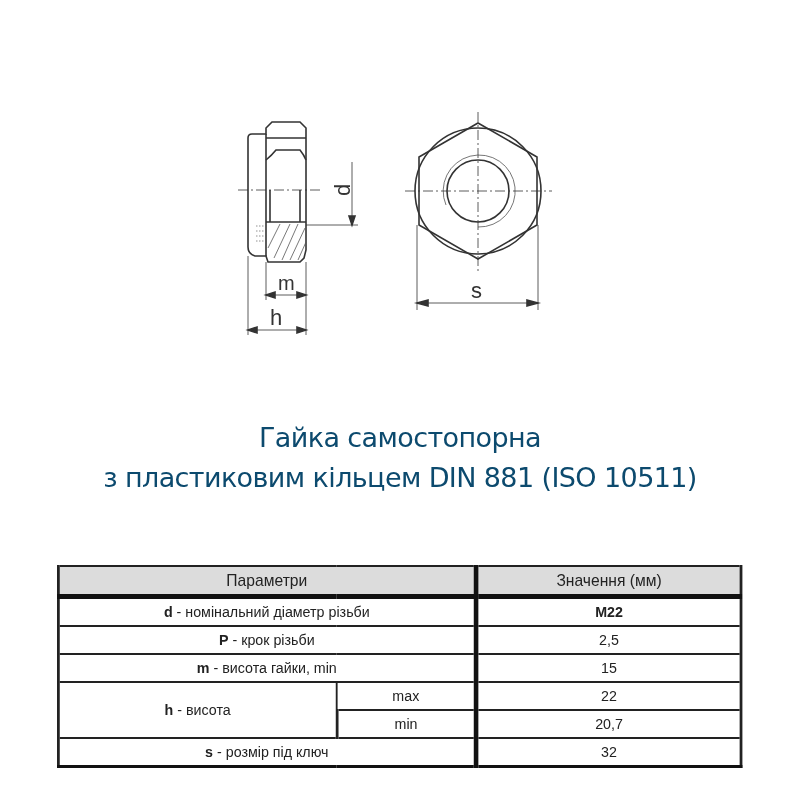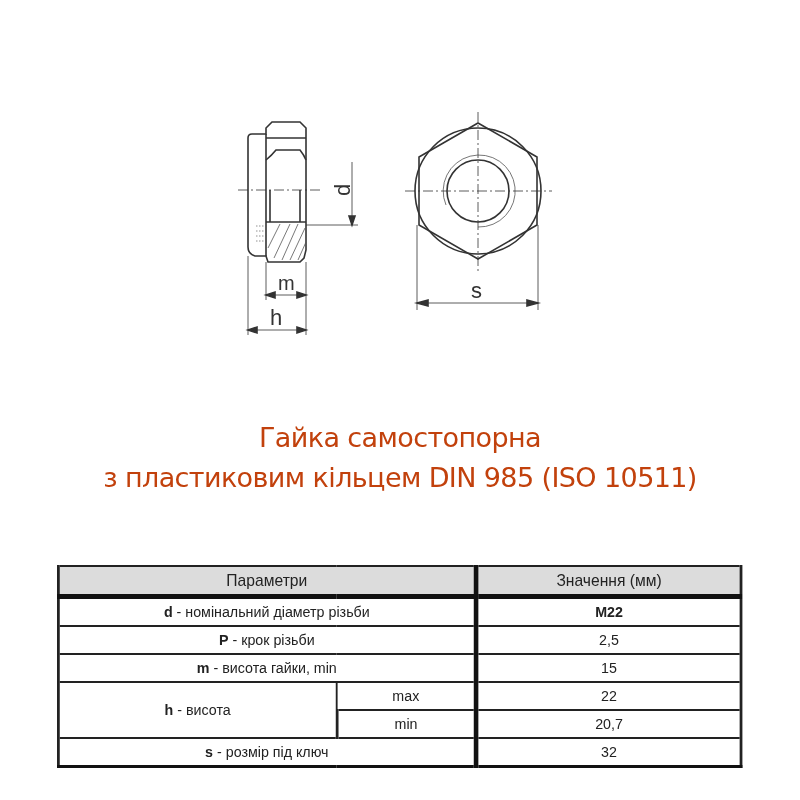--- a/index.html
+++ b/index.html
@@ -1,18 +1,18 @@
 <!DOCTYPE html>
 <html><head>
 <meta charset="utf-8">
 <style>
   html, body { margin:0; padding:0; background:#ffffff; }
   body { width:800px; height:800px; position:relative; overflow:hidden; font-family:"Liberation Sans", sans-serif; color:#1a1a1a; }
   .drawing { position:absolute; left:0; top:0; width:800px; height:360px; }
-  .title { position:absolute; left:0; top:418px; width:800px; text-align:center; font-family:"DejaVu Sans", sans-serif; font-size:27px; line-height:40px; color:#c2410c; letter-spacing:-0.6px; }
+  .title { position:absolute; left:0; top:418px; width:800px; text-align:center; font-family:"DejaVu Sans", sans-serif; font-size:27px; line-height:40px; color:#0c4a6e; letter-spacing:-0.6px; }
   .title div { white-space:nowrap; }
   table.spec { position:absolute; left:57px; top:565px; width:685px; border-collapse:collapse; font-family:"Liberation Sans", sans-serif; font-size:15.5px; color:#222; transform:scaleX(0.92); transform-origin:left top; width:745px; }
   table.spec td, table.spec th { border:2px solid #222; text-align:center; padding:0; height:26px; font-weight:normal; }
   table.spec th { background:#dcdcdc; font-size:17px; height:27px; border-bottom:5px solid #111; }
   table.spec .thick-r { border-right:5px solid #111; }
   table.spec .bold { font-weight:bold; }
   table.spec tr:last-child td { border-bottom:3px solid #111; }
   table.spec td:first-child, table.spec th:first-child { border-left:3px solid #222; }
   table.spec td:last-child, table.spec th:last-child { border-right:3px solid #222; }
   .sym { font-weight:bold; }
@@ -78,21 +78,21 @@
     <line x1="538" y1="225" x2="538" y2="310" stroke-width="0.8"></line>
     <line x1="417" y1="303" x2="538" y2="303" stroke-width="0.8"></line>
     <path d="M417,303 L428,300 L428,306 Z" fill="#333"></path>
     <path d="M538,303 L527,300 L527,306 Z" fill="#333"></path>
   </g>
   <text x="471" y="298" font-family="Liberation Sans, sans-serif" font-size="22" fill="#333">s</text>
 </svg>
 
 <div class="title">
   <div>Гайка самостопорна</div>
-  <div>з пластиковим кільцем DIN 985 (ISO 10511)</div>
+  <div>з пластиковим кільцем DIN 881 (ISO 10511)</div>
 </div>
 
 <table class="spec">
   <colgroup>
     <col style="width:304px">
       <col style="width:152px">
       <col style="width:289px">
   </colgroup>
   <tbody>
       <tr>

